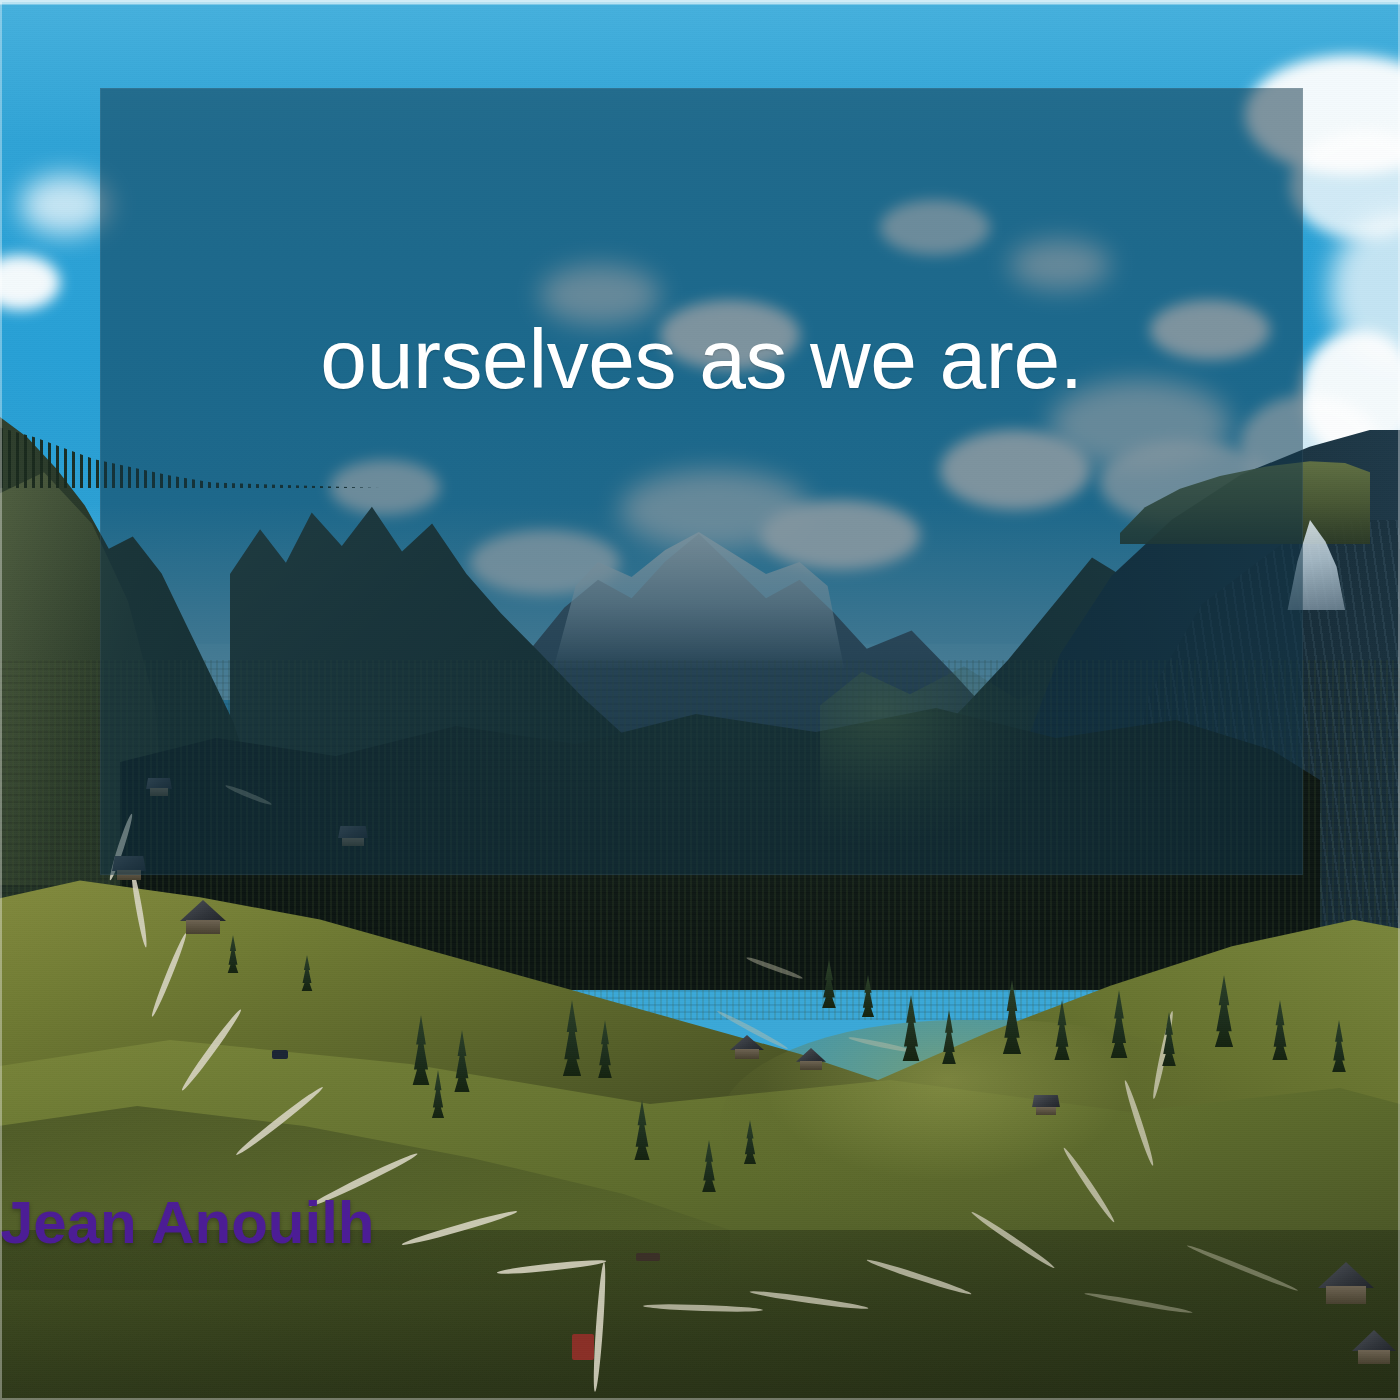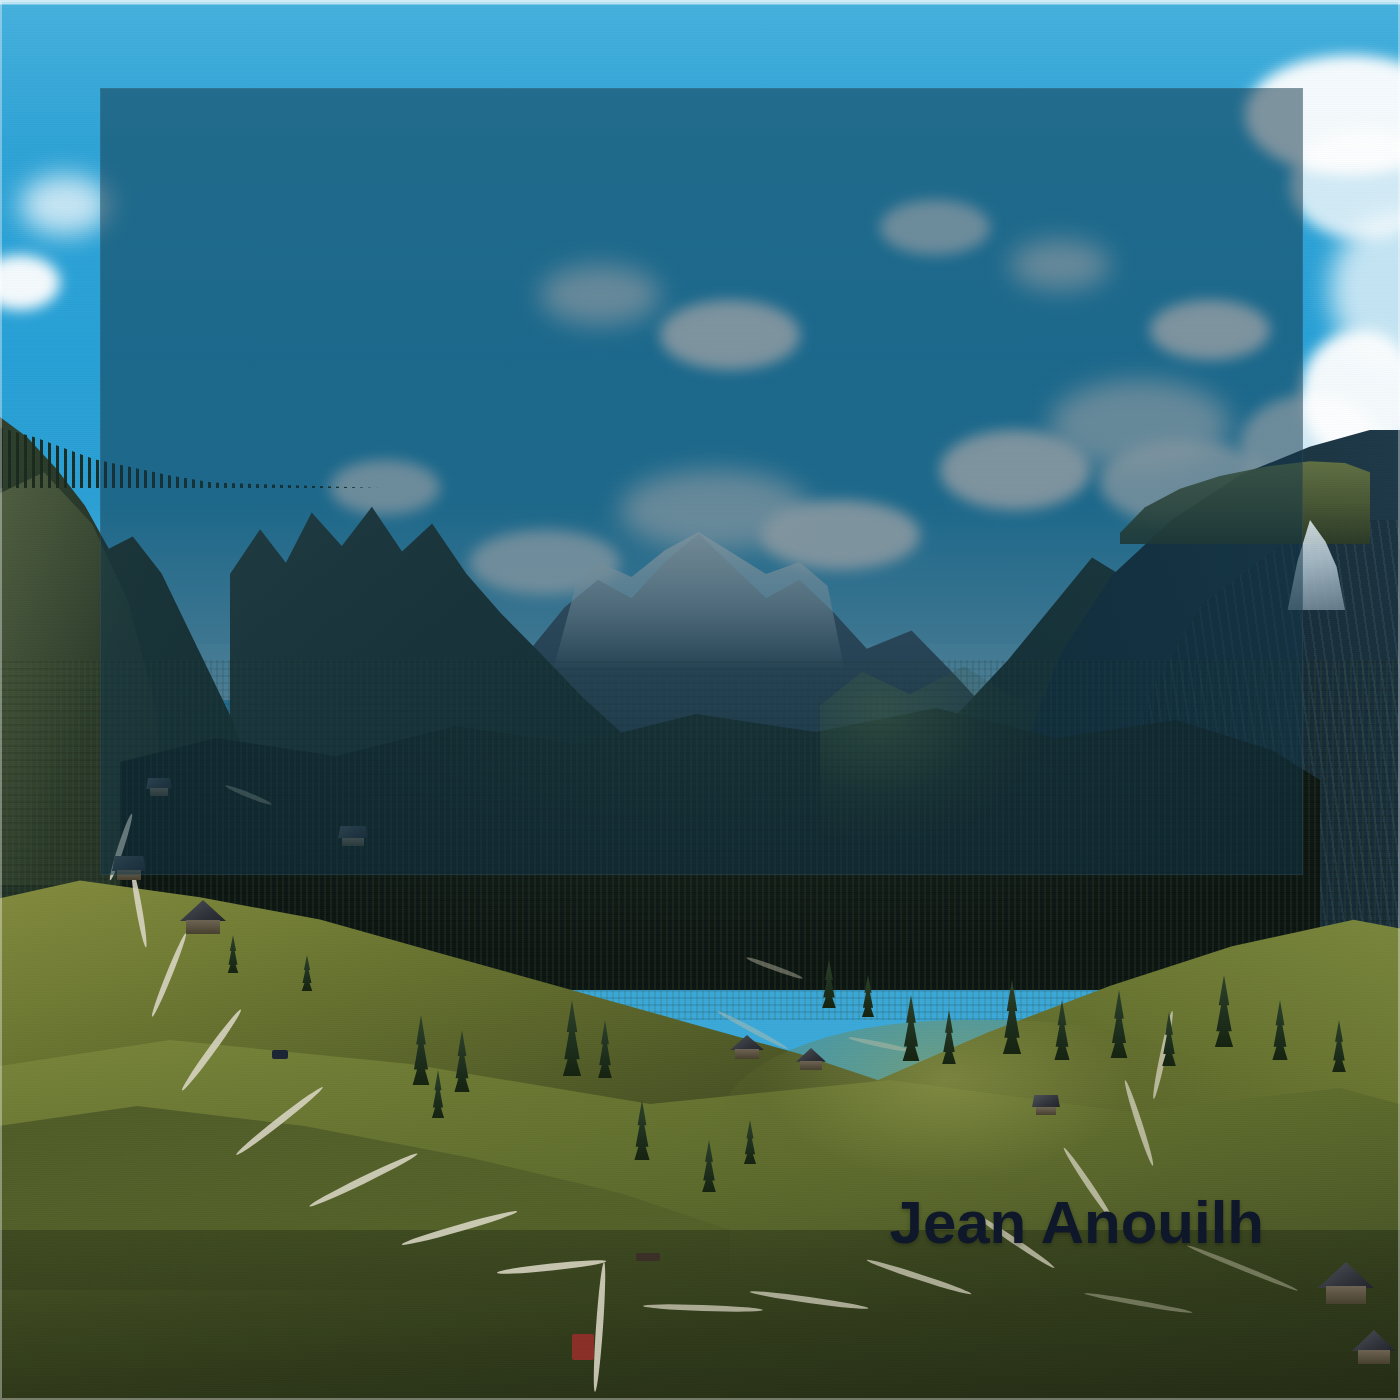--- a/index.html
+++ b/index.html
@@ -307,22 +307,22 @@
     letter-spacing: -0.4px;
     white-space: nowrap;
     text-shadow: 0 1px 2px rgba(0,0,0,0.18);
   }
 
   .author {
     position: absolute;
     left: 0;
     top: 1188px;
     width: 1264px;
-    text-align: right;
-    color: #0f172a;
+    text-align: left;
+    color: #4c1d95;
     font-size: 60px;
     line-height: 70px;
     font-weight: 700;
     letter-spacing: 0px;
     text-shadow: 0 2px 4px rgba(0,0,0,0.26);
   }
 
   
   .grain {
     position: absolute;
@@ -488,18 +488,19 @@
         <div class="vehicle" style="left: 572px; top: 1334px; width: 22px; height: 26px; background: rgb(138, 47, 38);"></div>
         <div class="vehicle" style="left: 636px; top: 1253px; width: 24px; height: 8px; background: rgb(58, 47, 38);"></div>
       </div>
 
     <div class="grain"></div>
   </div>
 
   <div class="overlay-panel" style="left: 100px; top: 88px; width: 1203px; height: 787px; background: rgba(18, 54, 72, 0.52);"></div>
 
   <div class="quote-block" style="left: 100px; width: 1203px;">
+    <div class="quote-line">ourselves as we are.</div>
   </div>
 
   <div class="author">Jean Anouilh</div>
 
   <div class="frame-edge"></div>
 </div>
 
 </body></html>

